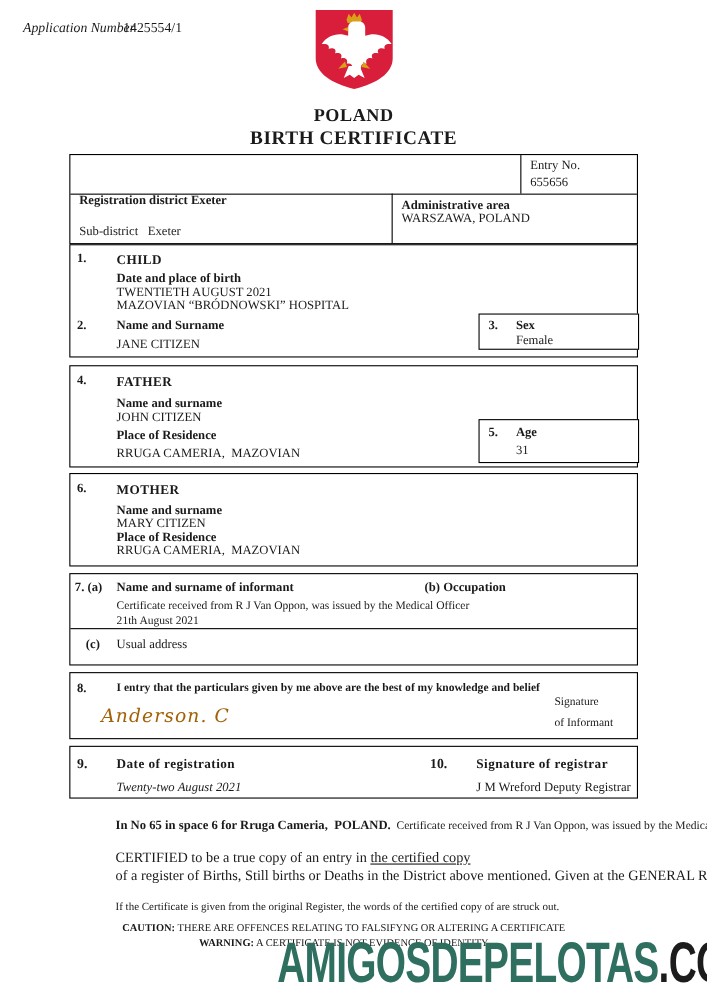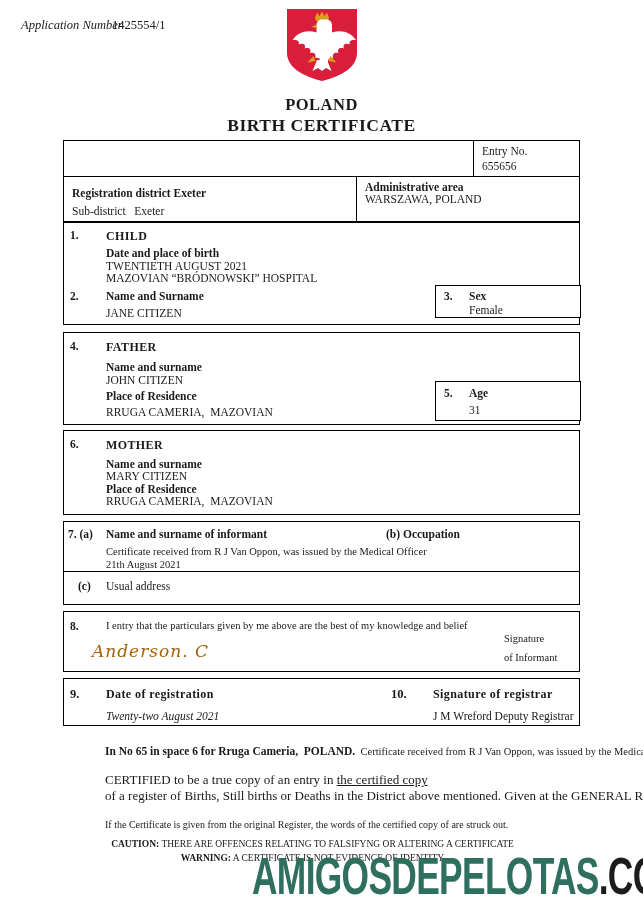--- a/index.html
+++ b/index.html
@@ -21,21 +21,21 @@
   .lab{font-size:11.5px;font-weight:bold;}
   .val{font-size:11.5px;}
   .sec-title{font-size:12px;font-weight:bold;letter-spacing:.4px;}
   .num{font-size:11.5px;font-weight:bold;}
   .small{font-size:10.5px;}
   
   .tbl-top{left:63px;top:140px;width:517px;height:82px;}
   .entry-row{position:absolute;left:0;top:0;right:0;height:35px;border-bottom:1px solid #000;}
   .entry-cell{position:absolute;right:0;top:0;width:106px;height:35px;border-left:1px solid #000;box-sizing:border-box;padding:3px 0 0 8px;font-size:11.5px;line-height:15px;}
   .district-row{position:absolute;left:0;top:35px;right:0;bottom:0;}
-  .cell-left{position:absolute;left:0;top:0;width:292px;bottom:0;box-sizing:border-box;padding:11px 0 4px 8px;}
+  .cell-left{position:absolute;left:0;top:0;width:292px;bottom:0;box-sizing:border-box;padding:0 0 4px 8px;}
   .cell-right{position:absolute;left:292px;top:0;right:0;bottom:0;border-left:1px solid #000;box-sizing:border-box;padding:5px 0 0 8px;}
   .subdist{position:absolute;left:8px;bottom:4px;font-size:11.5px;}
   
   .box-child{left:63px;top:222px;width:517px;height:103px;}
   .box-father{left:63px;top:332px;width:517px;height:93px;}
   .box-mother{left:63px;top:430px;width:517px;height:85px;}
   .box-informant{left:63px;top:521px;width:517px;height:84px;}
   .box-declaration{left:63px;top:611px;width:517px;height:61px;}
   .box-registration{left:63px;top:678px;width:517px;height:48px;}
   .inner-box{position:absolute;border:1px solid #000;box-sizing:border-box;background:#fff;}
@@ -140,21 +140,21 @@
     <span class="abs lab" style="left:322px;top:6px;text-align:right;">(b) Occupation</span>
     <span class="abs small" style="left:42px;top:24px;">Certificate received from R J Van Oppon, was issued by the Medical Officer</span>
     <span class="abs small" style="left:42px;top:37px;">21th August 2021</span>
     <div class="divider" style="top:49px;"></div>
     <span class="abs num" style="left:14px;top:58px;">(c)</span>
     <span class="abs val" style="left:42px;top:58px;">Usual address</span>
   </div>
 
   <div class="box box-declaration">
     <span class="abs num" style="left:6px;top:8px;">8.</span>
-    <span class="abs small" style="left:42px;top:8px;">I entry that the particulars given by me above are the best of my knowledge and belief</span>
+    <span class="abs small" style="left:42px;top:8px;font-weight:bold;">I entry that the particulars given by me above are the best of my knowledge and belief</span>
     <span class="abs small" style="left:440px;top:21px;">Signature</span>
     <span class="abs small" style="left:440px;top:40px;">of Informant</span>
     <span class="abs sig-script" style="left: 28px; top: 29px; color: #a16207;">Anderson. C</span>
   </div>
 
   <div class="box box-registration">
     <span class="abs num" style="left:6px;top:8px;font-size:12.5px;">9.</span>
     <span class="abs sec-title" style="left:42px;top:8px;">Date of registration</span>
     <span class="abs val" style="left:42px;top:31px;font-style:italic;">Twenty-two August 2021</span>
     <span class="abs num" style="left:327px;top:8px;font-size:12.5px;">10.</span>

